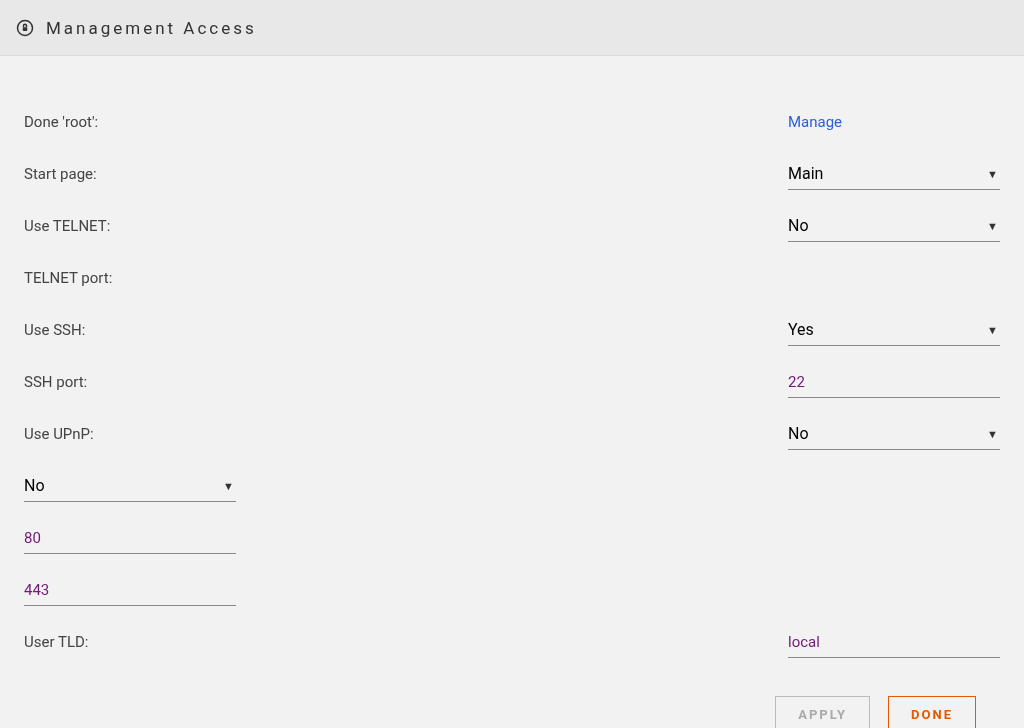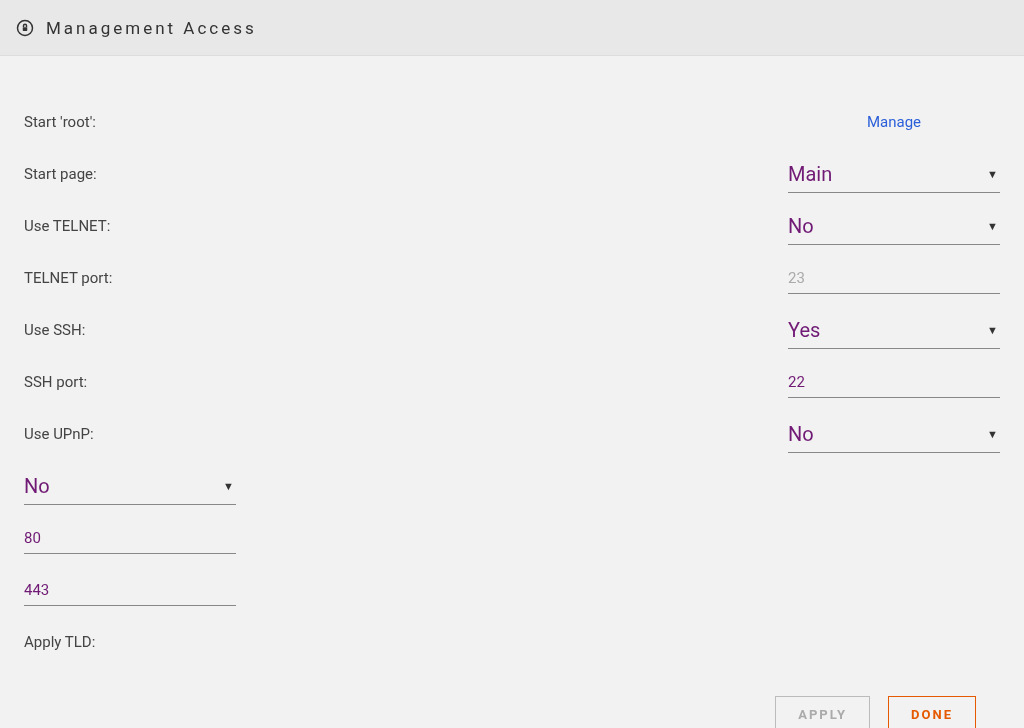--- a/index.html
+++ b/index.html
@@ -43,38 +43,37 @@
     }
     .label {
       flex: 1;
       font-size: 15px;
       color: #444;
     }
     .control {
       width: 212px;
       display: flex;
       align-items: center;
-      justify-content: center;
     }
     .link {
       color: #2b5fd9;
       font-size: 15px;
       text-decoration: none;
       cursor: pointer;
     }
     .select-wrap {
       position: relative;
       width: 100%;
       border-bottom: 1px solid #888;
       padding: 6px 0;
       cursor: pointer;
     }
     .select-value {
-      font-size: 20px;
-      color: #701a75;
+      font-size: 16px;
+      color: #000000;
     }
     .select-caret {
       position: absolute;
       right: 2px;
       top: 50%;
       transform: translateY(-50%);
       font-size: 11px;
       color: #333;
     }
     .input {
@@ -127,21 +126,21 @@
       <rect x="9" y="11" width="6" height="5" rx="1" fill="#333" stroke="none"></rect>
       <path d="M10 11 V9 a2 2 0 0 1 4 0 V11" fill="none"></path>
     </svg>
   </span>
   <span class="header-title">Management Access</span>
 </div>
 
 <div class="content">
 
   <div class="row">
-    <div class="label">Start 'root':</div>
+    <div class="label">Done 'root':</div>
     <div class="control">
       <a class="link">Manage</a>
     </div>
   </div>
 
   <div class="row">
     <div class="label">Start page:</div>
     <div class="control">
       <div class="select-wrap">
         <span class="select-value">Main</span>
@@ -155,23 +154,20 @@
     <div class="control">
       <div class="select-wrap">
         <span class="select-value">No</span>
         <span class="select-caret">▼</span>
       </div>
     </div>
   </div>
 
   <div class="row">
     <div class="label">TELNET port:</div>
-    <div class="control">
-      <input class="input disabled" disabled="" value="23" style="">
-    </div>
   </div>
 
   <div class="row">
     <div class="label">Use SSH:</div>
     <div class="control">
       <div class="select-wrap">
         <span class="select-value">Yes</span>
         <span class="select-caret">▼</span>
       </div>
     </div>
@@ -209,21 +205,24 @@
     </div>
   </div>
 
   <div class="row">
     <div class="control">
       <input class="input" value="443" style="">
     </div>
   </div>
 
   <div class="row">
-    <div class="label">Apply TLD:</div>
+    <div class="label">User TLD:</div>
+    <div class="control">
+      <input class="input" value="local" style="">
+    </div>
   </div>
 
   <div class="actions">
     <button class="btn btn-apply">Apply</button>
     <button class="btn btn-done">Done</button>
   </div>
 
 </div>
 
 </body></html>

